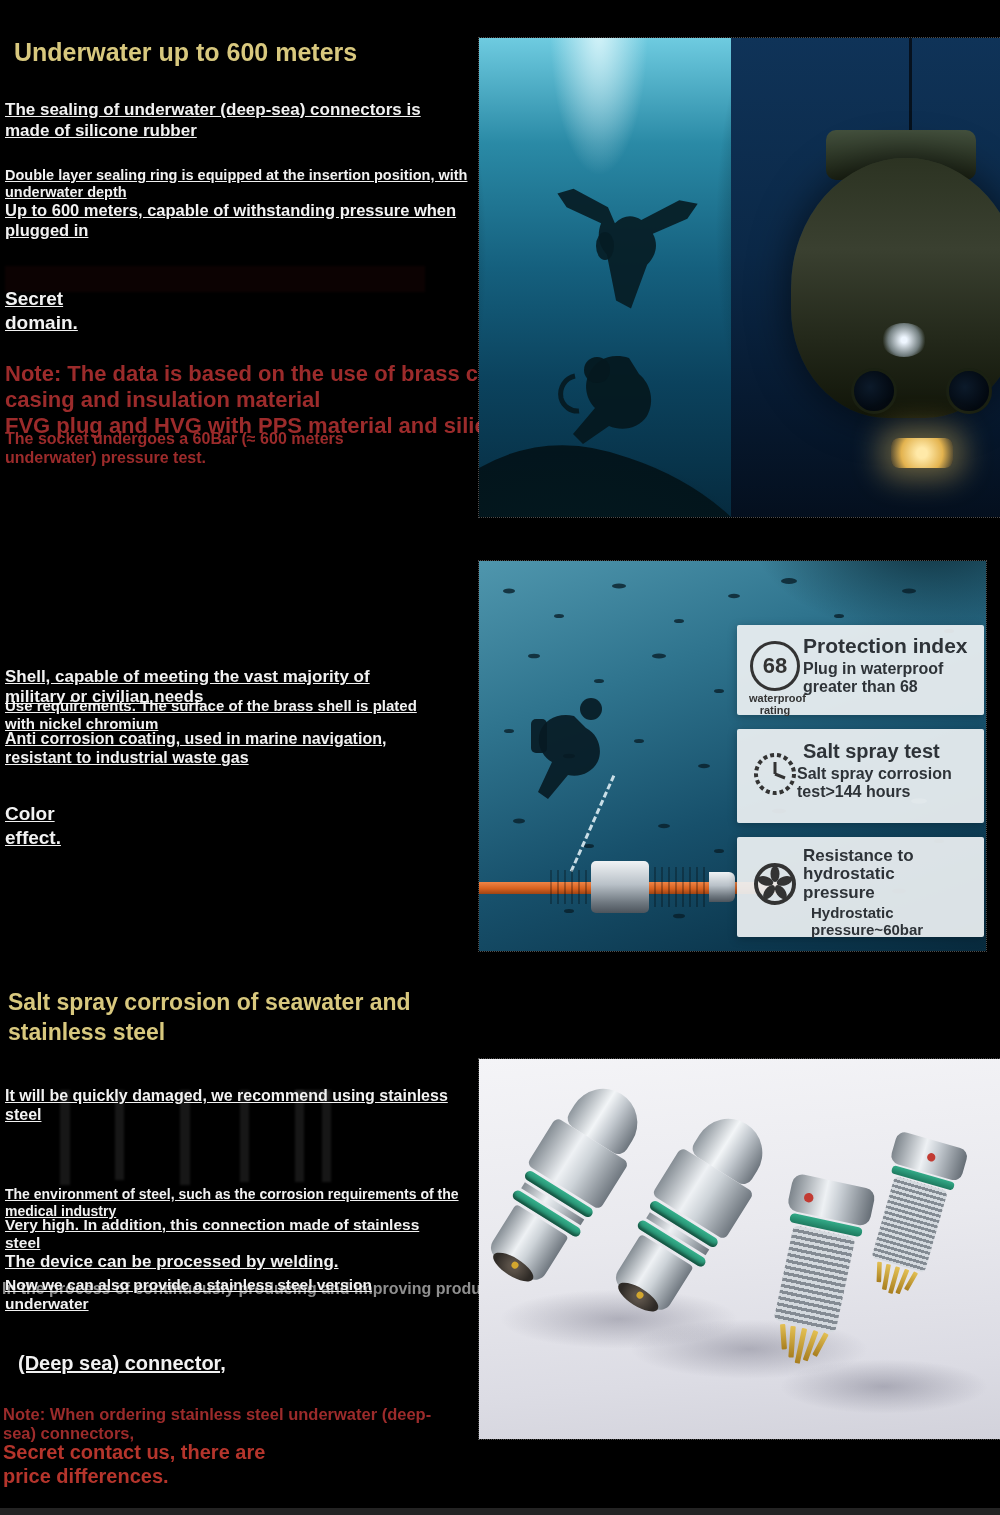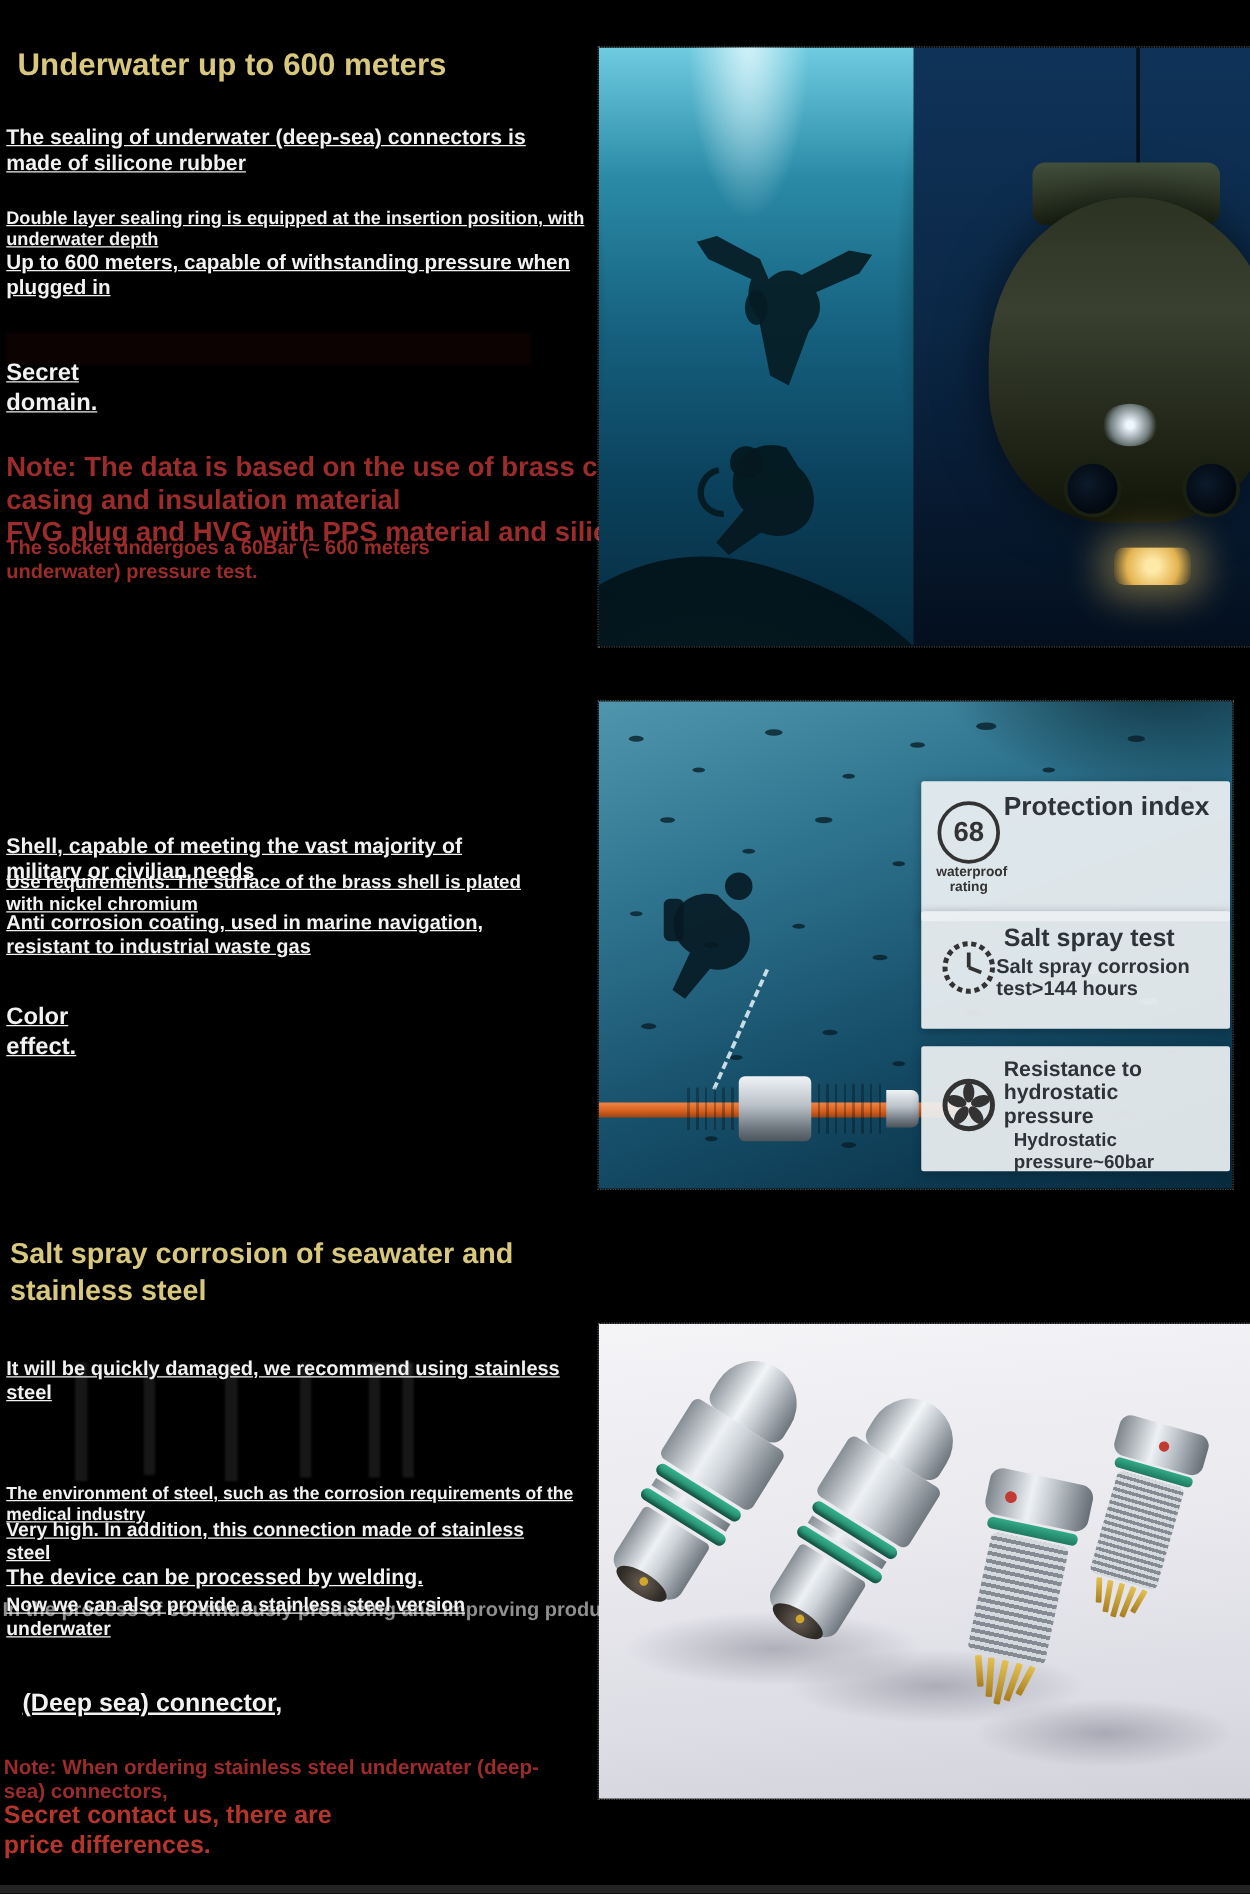--- a/index.html
+++ b/index.html
@@ -196,27 +196,29 @@
       </svg>
       <div class="dashline"></div>
       <div class="cable"></div>
       <div class="conn">
         <div class="c1 ridges"></div>
         <div class="c2"></div>
         <div class="c3 ridges"></div>
         <div class="c4"></div>
       </div>
 
-      <div class="card" style="top:64px;height:112px;">
+      <div class="card" style="top:64px;height:90px;">
         <div class="ic">
           <div class="circ68">68</div>
           <div class="ic-cap pre">waterproof
 rating</div>
         </div>
         <div class="tt" style="font-size:21px;">Protection index</div>
+        <div class="ds pre" style="font-size:16px;">Plug in waterproof
+greater than 68</div>
       </div>
 
       <div class="card" style="top:168px;height:94px;">
         <div class="ic" style="top:22px;">
           <svg width="46" height="46" viewBox="0 0 46 46">
             <circle cx="23" cy="23" r="19" fill="none" stroke="#333" stroke-width="4" stroke-dasharray="4 3"></circle>
             <line x1="23" y1="23" x2="23" y2="11" stroke="#333" stroke-width="3"></line>
             <line x1="23" y1="23" x2="33" y2="27" stroke="#333" stroke-width="3"></line>
           </svg>
         </div>

